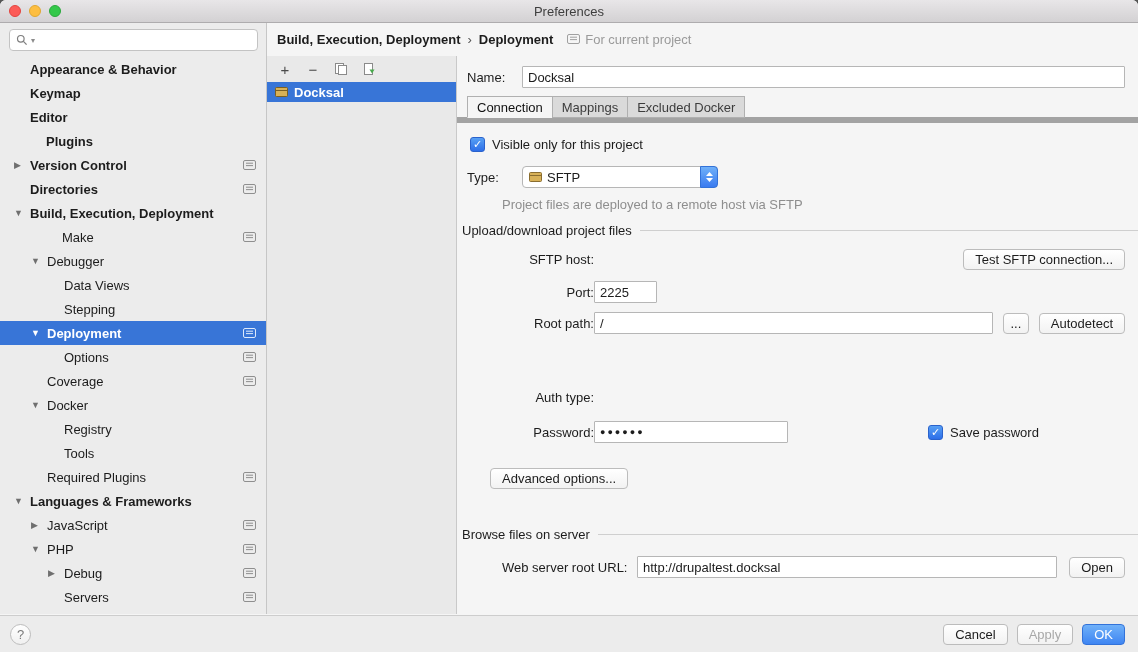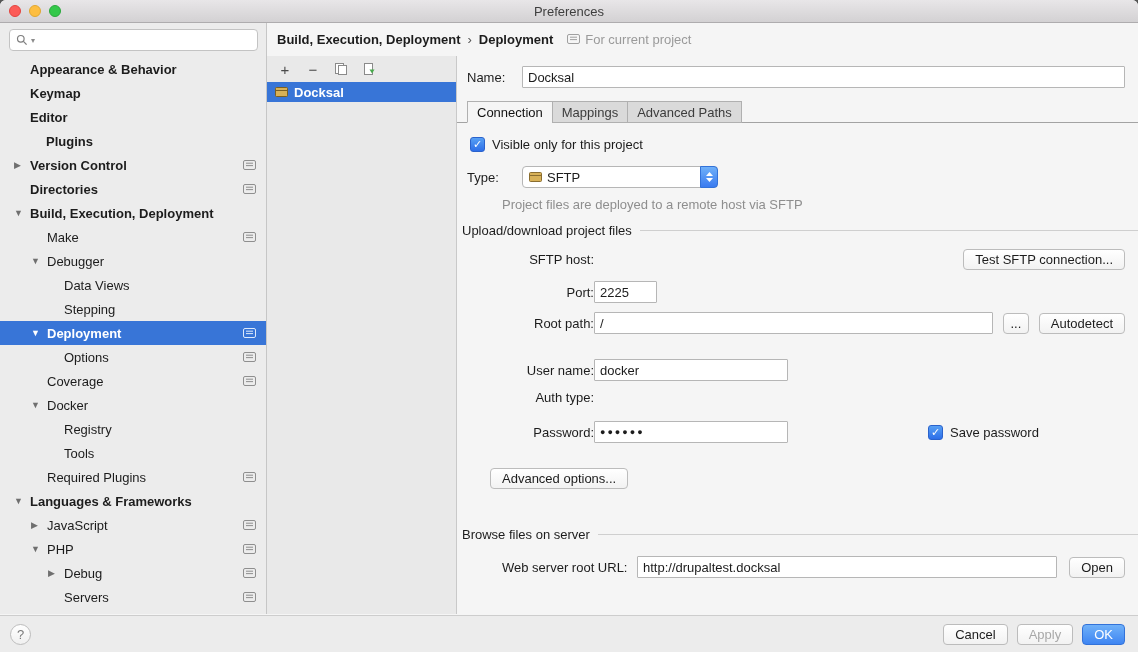--- a/index.html
+++ b/index.html
@@ -51,21 +51,21 @@
   .lbl{white-space:nowrap;}
   .lbl.w55{width:55px;flex:0 0 55px;}
   .lbl.w92{width:92px;flex:0 0 92px;text-align:right;}
   .lbl.w135{width:135px;flex:0 0 135px;}
   .field{height:22px;box-sizing:border-box;border:1px solid #b6b6b6;background:#fff;padding:0 5px;font:13px "Liberation Sans",sans-serif;color:#1c1c1c;border-radius:1px;outline:none;}
   .grow{flex:1;min-width:0;}
   .btn{display:inline-flex;align-items:center;justify-content:center;height:21px;padding:0 11px;background:linear-gradient(#ffffff,#f2f2f2);border:1px solid #bcbcbc;border-radius:4px;font-size:13px;color:#1c1c1c;box-sizing:border-box;white-space:nowrap;cursor:default;}
   .btn.primary{background:linear-gradient(#6fb1f9,#3f85f2);border-color:#3272d9;color:#fff;}
   .btn.disabled{color:#a8a8a8;}
   .row-name{top:10px;left:10px;right:13px;}
-  .tab-strip{position:absolute;top:44px;left:0;right:0;height:23px;padding-left:10px;display:flex;align-items:flex-end;border-bottom:1px solid #a3a3a3;box-sizing:border-box;}
+  .tab-strip{position:absolute;top:44px;left:0;right:0;height:23px;padding-left:10px;display:flex;align-items:flex-end;border-bottom:6px solid #a3a3a3;box-sizing:border-box;}
   .tab{height:22px;line-height:21px;padding:0 9px;border:1px solid #b0b0b0;margin-bottom:-1px;background:#dadada;color:#3c3c3c;box-sizing:border-box;cursor:default;}
   .tab + .tab{margin-left:-1px;}
   .tab.active{background:#f5f5f5;border-bottom-color:#f5f5f5;color:#111;}
   .row-visible{top:81px;left:13px;}
   .row-type{top:110px;left:10px;}
   .row-hint{top:141px;left:45px;right:13px;color:#8e8e8e;}
   .section{position:absolute;left:5px;right:0;height:16px;display:flex;align-items:center;gap:8px;}
   .section .rule{flex:1;height:1px;background:#cfcfcf;}
   .section-upload{top:166px;}
   .section-browse{top:470px;}
@@ -160,21 +160,21 @@
                 <rect x="0.5" y="0.5" width="12" height="9" rx="1.5" fill="none" stroke="#8f8f8f"></rect>
                 <line x1="3" y1="3.2" x2="10" y2="3.2" stroke="#8f8f8f"></line>
                 <line x1="3" y1="5.6" x2="10" y2="5.6" stroke="#8f8f8f"></line>
               </svg>
             </span>
           </div>
           <div class="tree-row bold" style="padding-left: 14px;">
             <span class="tree-arrow">▼</span>
             <span class="tree-label">Build, Execution, Deployment</span>
           </div>
-          <div class="tree-row" style="padding-left: 31px;">
+          <div class="tree-row" style="padding-left: 46px;">
             <span class="tree-arrow"></span>
             <span class="tree-label">Make</span>
             <span class="badge">
               <svg width="13" height="11" viewBox="0 0 13 11">
                 <rect x="0.5" y="0.5" width="12" height="9" rx="1.5" fill="none" stroke="#8f8f8f"></rect>
                 <line x1="3" y1="3.2" x2="10" y2="3.2" stroke="#8f8f8f"></line>
                 <line x1="3" y1="5.6" x2="10" y2="5.6" stroke="#8f8f8f"></line>
               </svg>
             </span>
           </div>
@@ -351,21 +351,21 @@
         <div class="rightpanel">
 
           <div class="row row-name">
             <span class="lbl w55">Name:</span>
             <input class="field grow" value="Docksal" style="">
           </div>
 
           <div class="tab-strip">
               <div class="tab active">Connection</div>
               <div class="tab">Mappings</div>
-              <div class="tab">Advanced Paths</div>
+              <div class="tab">Excluded Docker</div>
             </div>
 
           <div class="row row-visible">
             <span class="checkbox">✓</span>
             <span class="cb-label">Visible only for this project</span>
           </div>
 
           <div class="row row-type">
             <span class="lbl w55">Type:</span>
             <div class="dropdown w196">
@@ -406,24 +406,20 @@
             <input class="field w63" value="2225" style="">
           </div>
 
           <div class="row row-root">
             <span class="lbl w92">Root path:</span>
             <input class="field grow" value="/" style="">
             <span class="btn w26" style="margin-left:10px;">...</span>
             <span class="btn" style="margin-left:10px;">Autodetect</span>
           </div>
 
-          <div class="row row-user">
-            <span class="lbl w92">User name:</span>
-            <input class="field w194" value="docker" style="">
-          </div>
 
           <div class="row row-auth">
             <span class="lbl w92">Auth type:</span>
           </div>
 
           <div class="row row-pass">
             <span class="lbl w92">Password:</span>
             <input class="field w194" style="font-size: 9px; letter-spacing: 2px;" value="●●●●●●">
             <span class="checkbox" style="margin-left:140px;">✓</span>
             <span class="cb-label">Save password</span>

